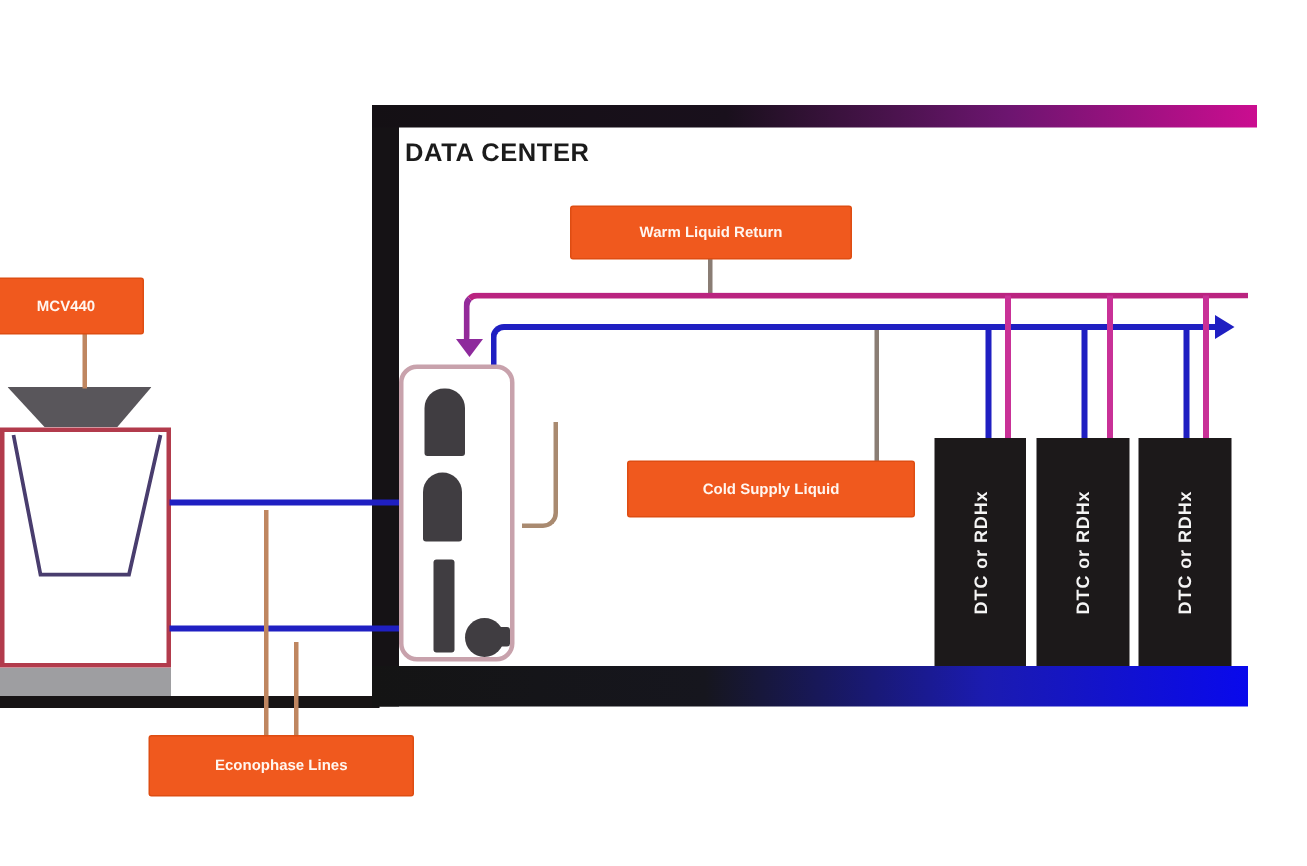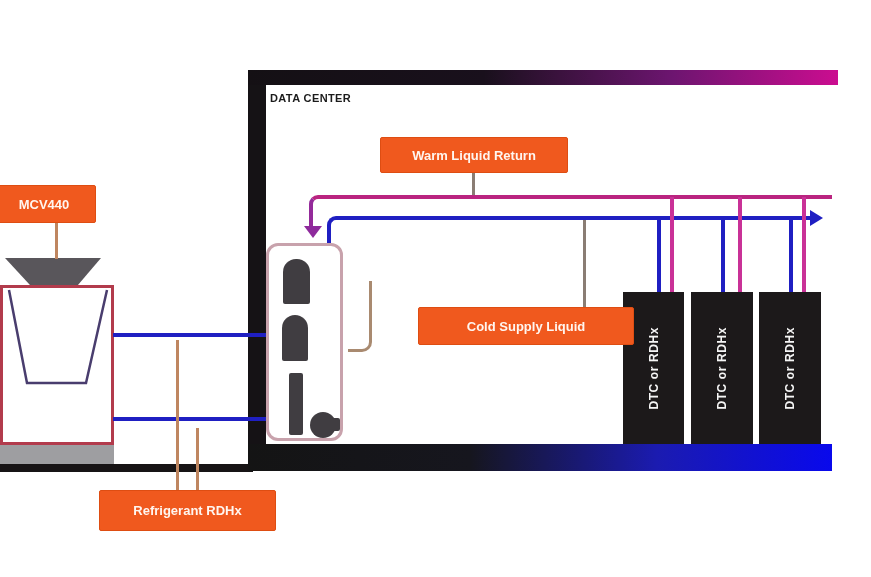--- a/index.html
+++ b/index.html
@@ -8,21 +8,21 @@
     overflow:hidden;font-family:"Liberation Sans",sans-serif;
   }
   .abs{position:absolute;}
   
   .ground-strip{left:0;top:464px;width:253px;height:8px;background:#171415;z-index:1;}
   .dc-wall{left:248px;top:70px;width:18px;height:401px;background:#151215;z-index:2;}
   .dc-top-bar{left:248px;top:70px;width:590px;height:15px;z-index:2;
     background:linear-gradient(90deg,#141014 0%,#19101c 40%,#6d1570 72%,#cb0d90 100%);}
   .dc-bottom-bar{left:248px;top:444px;width:584px;height:27px;z-index:2;
     background:linear-gradient(90deg,#141414 0%,#16161e 38%,#1b1bb0 70%,#0909ec 100%);}
-  .dc-title{left:270px;top:92px;font-size:11px;font-weight:bold;color:#1b1b1b;
+  .dc-title{left:270px;top:92px;font-size:17px;font-weight:bold;color:#1b1b1b;
     letter-spacing:.4px;z-index:3;}
   
   .fan-cowl{left:5px;top:258px;width:96px;height:27px;background:#59565b;z-index:4;
     clip-path:polygon(0% 0%,100% 0%,76% 100%,26% 100%);}
   .outdoor-box{left:0;top:285px;width:114px;height:160px;background:#fff;
     border:3px solid #b23b4c;box-sizing:border-box;z-index:4;}
   .pre-box{left:18px;top:394px;width:78px;height:40px;background:#171516;color:#f4f4f4;
     display:flex;align-items:center;justify-content:center;font-weight:bold;
     font-size:17px;letter-spacing:1.5px;z-index:6;}
   .pedestal{left:0;top:445px;width:114px;height:19px;background:#9e9ea1;z-index:3;}
@@ -58,21 +58,21 @@
   .cdu-pump{left:41px;top:166px;width:26px;height:26px;border-radius:50%;}
   .cdu-nub{left:63px;top:172px;width:8px;height:13px;border-radius:2px;}
   
   .rack{top:292px;width:61px;height:152px;background:#1c191a;z-index:7;
     display:flex;align-items:center;justify-content:center;}
   .rack span{writing-mode:vertical-rl;transform:rotate(180deg);color:#f5f5f5;
     font-weight:bold;font-size:12px;letter-spacing:.6px;white-space:nowrap;}
   
   .olabel{background:#f0591e;border:1px solid #de4d12;color:#fff6f0;z-index:8;
     display:flex;align-items:center;justify-content:center;font-weight:bold;
-    font-size:13px;border-radius:2px;box-sizing:border-box;text-align:center;}
+    font-size:10px;border-radius:2px;box-sizing:border-box;text-align:center;}
 </style>
 </head>
 <body>
 
 <div id="stage">
 
   <div class="abs ground-strip"></div>
   <div class="abs dc-wall"></div>
   <div class="abs dc-top-bar"></div>
   <div class="abs dc-bottom-bar"></div>
@@ -122,16 +122,16 @@
   </div>
   <div class="abs rack" style="left:691px;width:62px;">
     <span>DTC or RDHx</span>
   </div>
   <div class="abs rack" style="left:759px;width:62px;">
     <span>DTC or RDHx</span>
   </div>
 
   <div class="abs olabel" style="left:-22px;top:185px;width:118px;height:38px;padding-left:14px;">MCV440</div>
   <div class="abs olabel" style="left:380px;top:137px;width:188px;height:36px;">Warm Liquid Return</div>
-  <div class="abs olabel" style="left:418px;top:307px;width:216px;height:38px;">Cold Supply Liquid</div>
-  <div class="abs olabel" style="left:99px;top:490px;width:177px;height:41px;">Refrigerant RDHx</div>
+  <div class="abs olabel" style="left:418px;top:307px;width:192px;height:38px;">Cold Supply Liquid</div>
+  <div class="abs olabel" style="left:99px;top:490px;width:177px;height:41px;">Econophase Lines</div>
 
 </div>
 
 </body></html>

